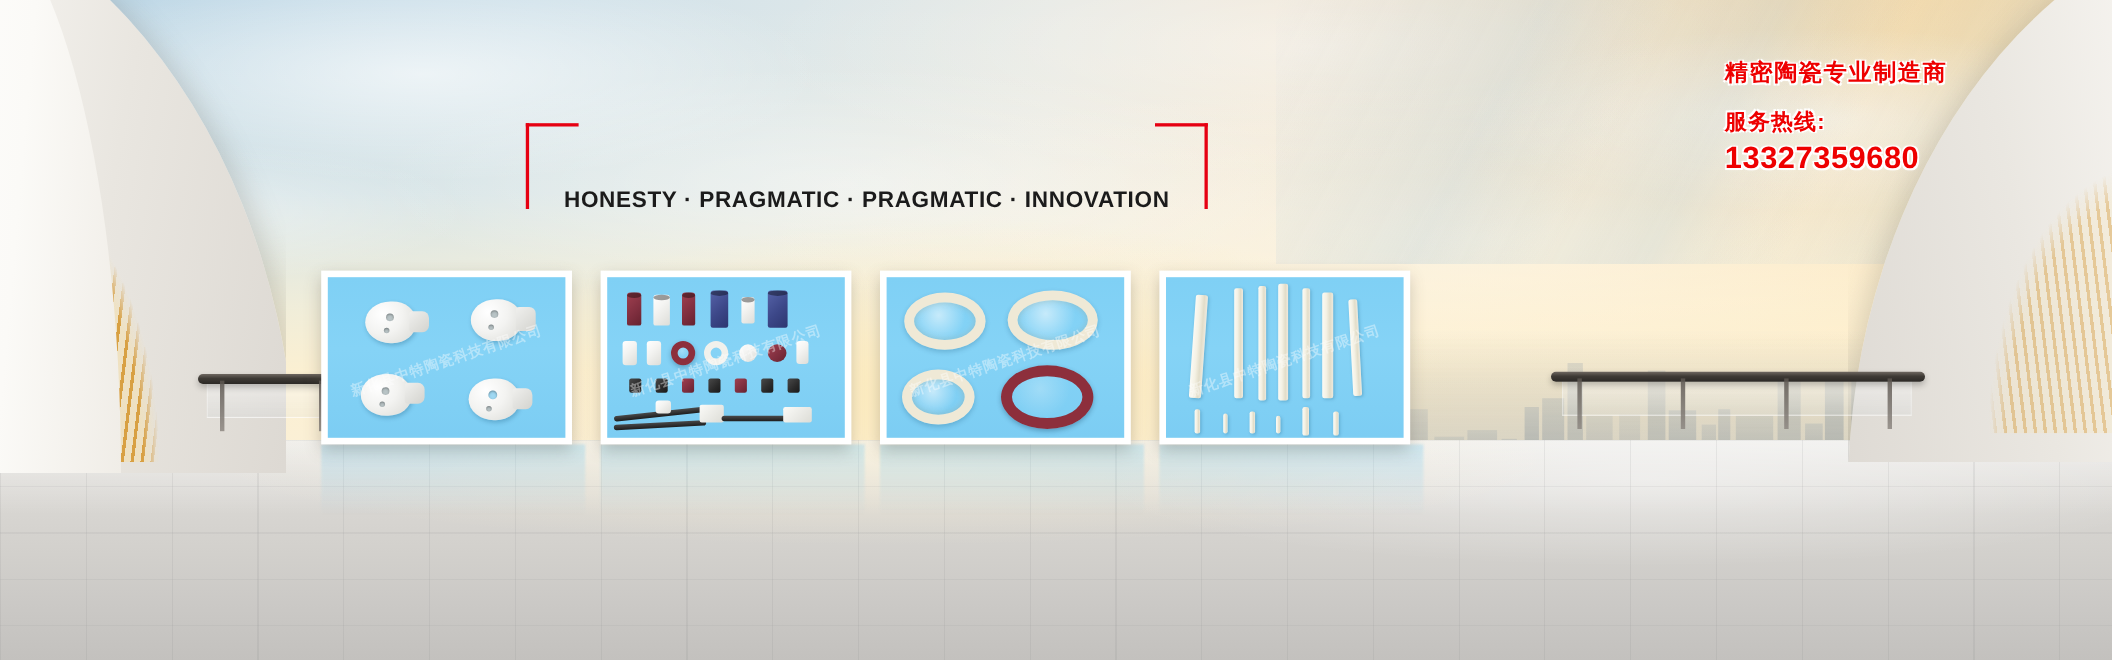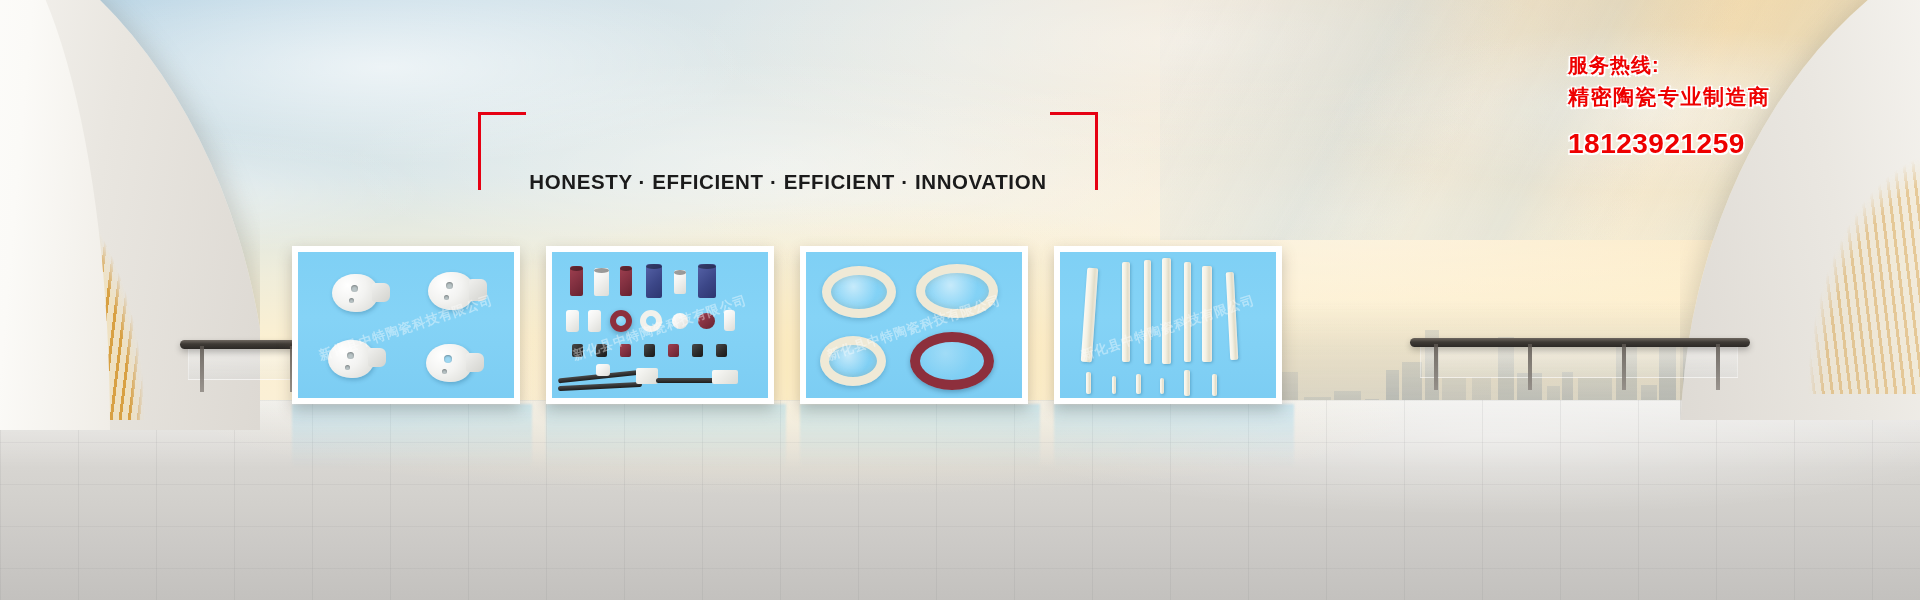--- a/index.html
+++ b/index.html
@@ -344,27 +344,27 @@
     <div class="bar" style="left:0;top:0;width:340px;"></div>
     <div class="post" style="left:24px;top:6px;height:46px;"></div>
     <div class="post" style="left:118px;top:6px;height:46px;"></div>
     <div class="post" style="left:212px;top:6px;height:46px;"></div>
     <div class="post" style="left:306px;top:6px;height:46px;"></div>
   </div>
 
   <div class="slogan">
     <span class="bracket tl"></span>
     <span class="bracket br"></span>
-    <div class="slogan-en">HONESTY · EFFICIENT · EFFICIENT · INNOVATION</div>
+    <div class="slogan-en">HONESTY · PRAGMATIC · PRAGMATIC · INNOVATION</div>
   </div>
 
   <div class="info">
+    <div class="info-line info-title">精密陶瓷专业制造商</div>
     <div class="info-line info-hot">服务热线:</div>
-    <div class="info-line info-title">精密陶瓷专业制造商</div>
-    <div class="info-line info-tel">18123921259</div>
+    <div class="info-line info-tel">13327359680</div>
   </div>
 
   <div class="panels">
 
     <div class="panel p1">
       <div class="canvas">
         <div class="part ins" style="left:34px;top:22px;">
           <div class="hole" style="left:19px;top:11px;width:7px;height:7px;"></div>
           <div class="hole" style="left:17px;top:24px;width:5px;height:5px;"></div>
           <div class="tail"></div>

